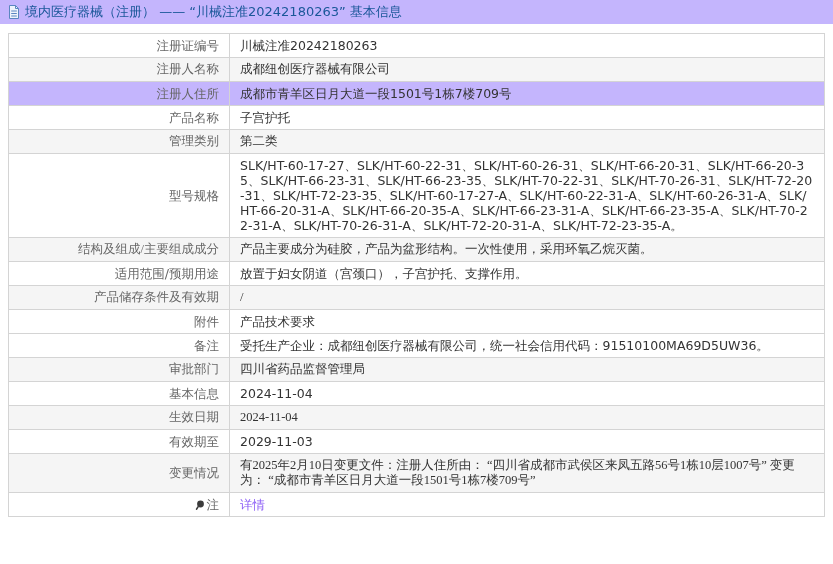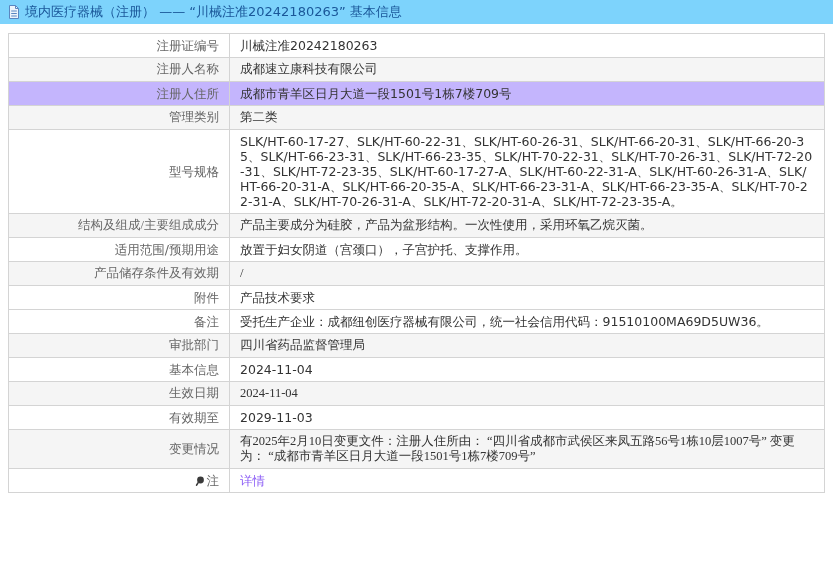--- a/index.html
+++ b/index.html
@@ -4,21 +4,21 @@
 <style>
   * { margin: 0; padding: 0; box-sizing: border-box; }
   html, body {
     width: 833px; height: 564px;
     background: #ffffff;
     font-family: "DejaVu Sans", "Liberation Sans", sans-serif;
     overflow: hidden;
   }
   .title-bar {
     width: 833px; height: 24px;
-    background: #7dd3fc;
+    background: #c4b5fd;
     display: flex; align-items: center;
     padding-left: 8px;
     color: #1a5799;
     font-size: 13px;
     white-space: nowrap;
     text-align: right;
   }
   .doc-icon { display: inline-block; margin-right: 5px; line-height: 0; }
   .info-table {
     border-collapse: collapse;
@@ -69,25 +69,29 @@
       <col style="width:221px">
       <col>
     </colgroup>
   <tbody>
     <tr class="odd">
       <td class="label">注册证编号</td>
       <td class="value">川械注准20242180263</td>
     </tr>
     <tr class="even">
       <td class="label">注册人名称</td>
-      <td class="value">成都速立康科技有限公司</td>
+      <td class="value">成都纽创医疗器械有限公司</td>
     </tr>
     <tr class="hl">
       <td class="label">注册人住所</td>
       <td class="value">成都市青羊区日月大道一段1501号1栋7楼709号</td>
+    </tr>
+    <tr class="odd">
+      <td class="label">产品名称</td>
+      <td class="value">子宫护托</td>
     </tr>
     <tr class="even">
       <td class="label">管理类别</td>
       <td class="value">第二类</td>
     </tr>
     <tr class="odd">
       <td class="label">型号规格</td>
       <td class="value">SLK/HT-60-17-27、SLK/HT-60-22-31、SLK/HT-60-26-31、SLK/HT-66-20-31、SLK/HT-66-20-35、SLK/HT-66-23-31、SLK/HT-66-23-35、SLK/HT-70-22-31、SLK/HT-70-26-31、SLK/HT-72-20-31、SLK/HT-72-23-35、SLK/HT-60-17-27-A、SLK/HT-60-22-31-A、SLK/HT-60-26-31-A、SLK/HT-66-20-31-A、SLK/HT-66-20-35-A、SLK/HT-66-23-31-A、SLK/HT-66-23-35-A、SLK/HT-70-22-31-A、SLK/HT-70-26-31-A、SLK/HT-72-20-31-A、SLK/HT-72-23-35-A。</td>
     </tr>
     <tr class="even">

